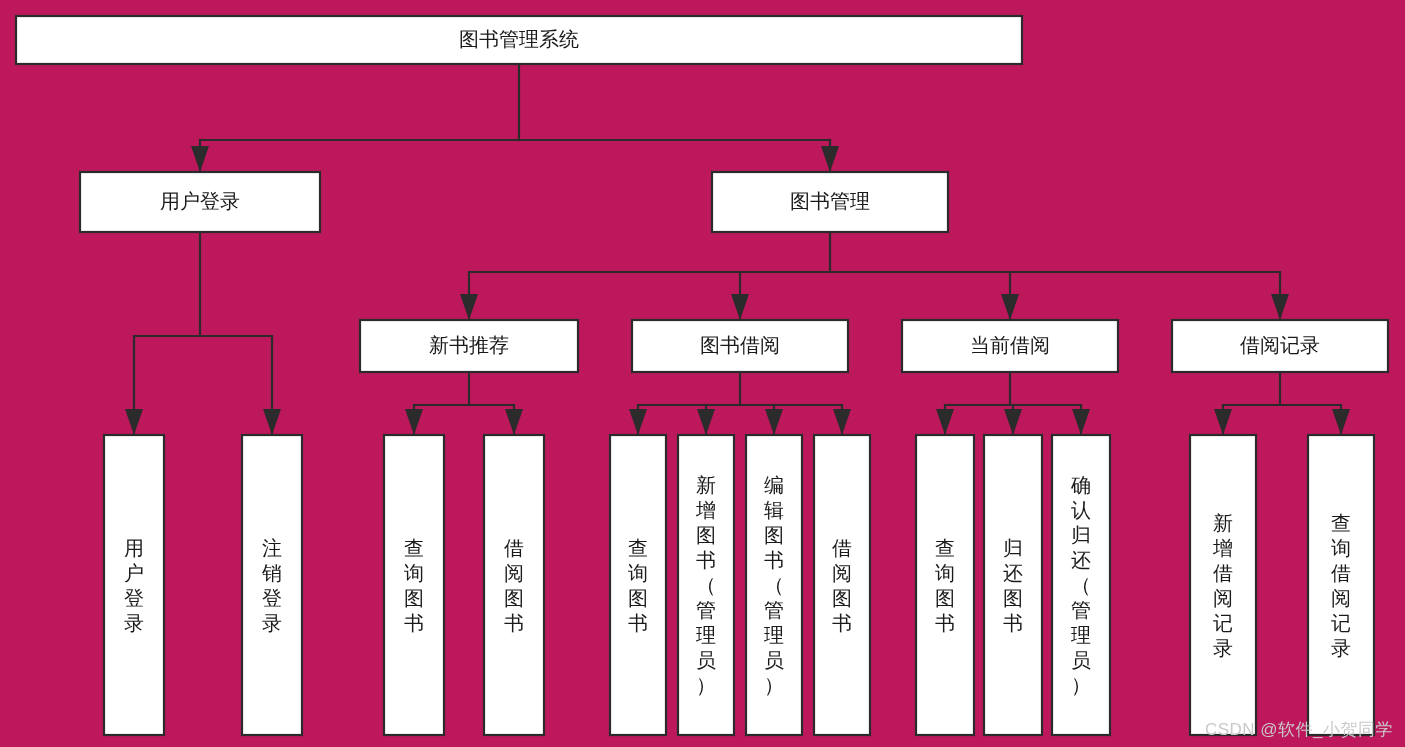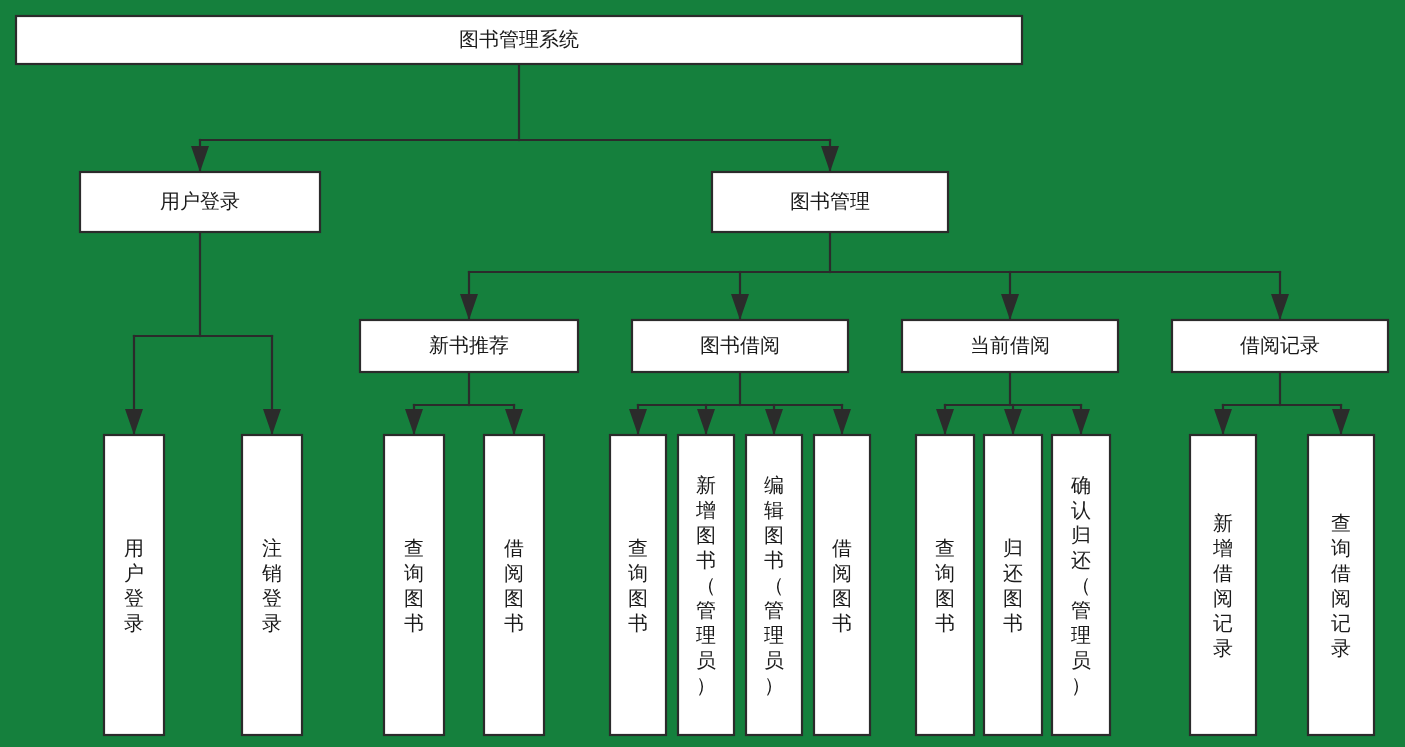--- a/index.html
+++ b/index.html
@@ -7,21 +7,21 @@
     padding: 0;
     background: #ffffff;
   }
   body {
     font-family: "Liberation Sans", "DejaVu Sans", sans-serif;
   }
   #stage {
     position: relative;
     width: 1405px;
     height: 747px;
-    background: #15803d;
+    background: #be185d;
     overflow: hidden;
   }
   svg#diagram {
     position: absolute;
     left: 0;
     top: 0;
     width: 1405px;
     height: 747px;
   }
   .node-rect {
@@ -199,13 +199,14 @@
         <g>
           <rect x="1190" y="435" width="66" height="300" class="node-rect"></rect>
           <text x="1223" y="529.5" class="node-label-v"><tspan x="1223" dy="0">新</tspan><tspan x="1223" dy="25">增</tspan><tspan x="1223" dy="25">借</tspan><tspan x="1223" dy="25">阅</tspan><tspan x="1223" dy="25">记</tspan><tspan x="1223" dy="25">录</tspan></text>
         </g>
         <g>
           <rect x="1308" y="435" width="66" height="300" class="node-rect"></rect>
           <text x="1341" y="529.5" class="node-label-v"><tspan x="1341" dy="0">查</tspan><tspan x="1341" dy="25">询</tspan><tspan x="1341" dy="25">借</tspan><tspan x="1341" dy="25">阅</tspan><tspan x="1341" dy="25">记</tspan><tspan x="1341" dy="25">录</tspan></text>
         </g>
       </g>
   </svg>
+  <div class="watermark">CSDN @软件_小贺同学</div>
 </div>
 
 </body></html>

